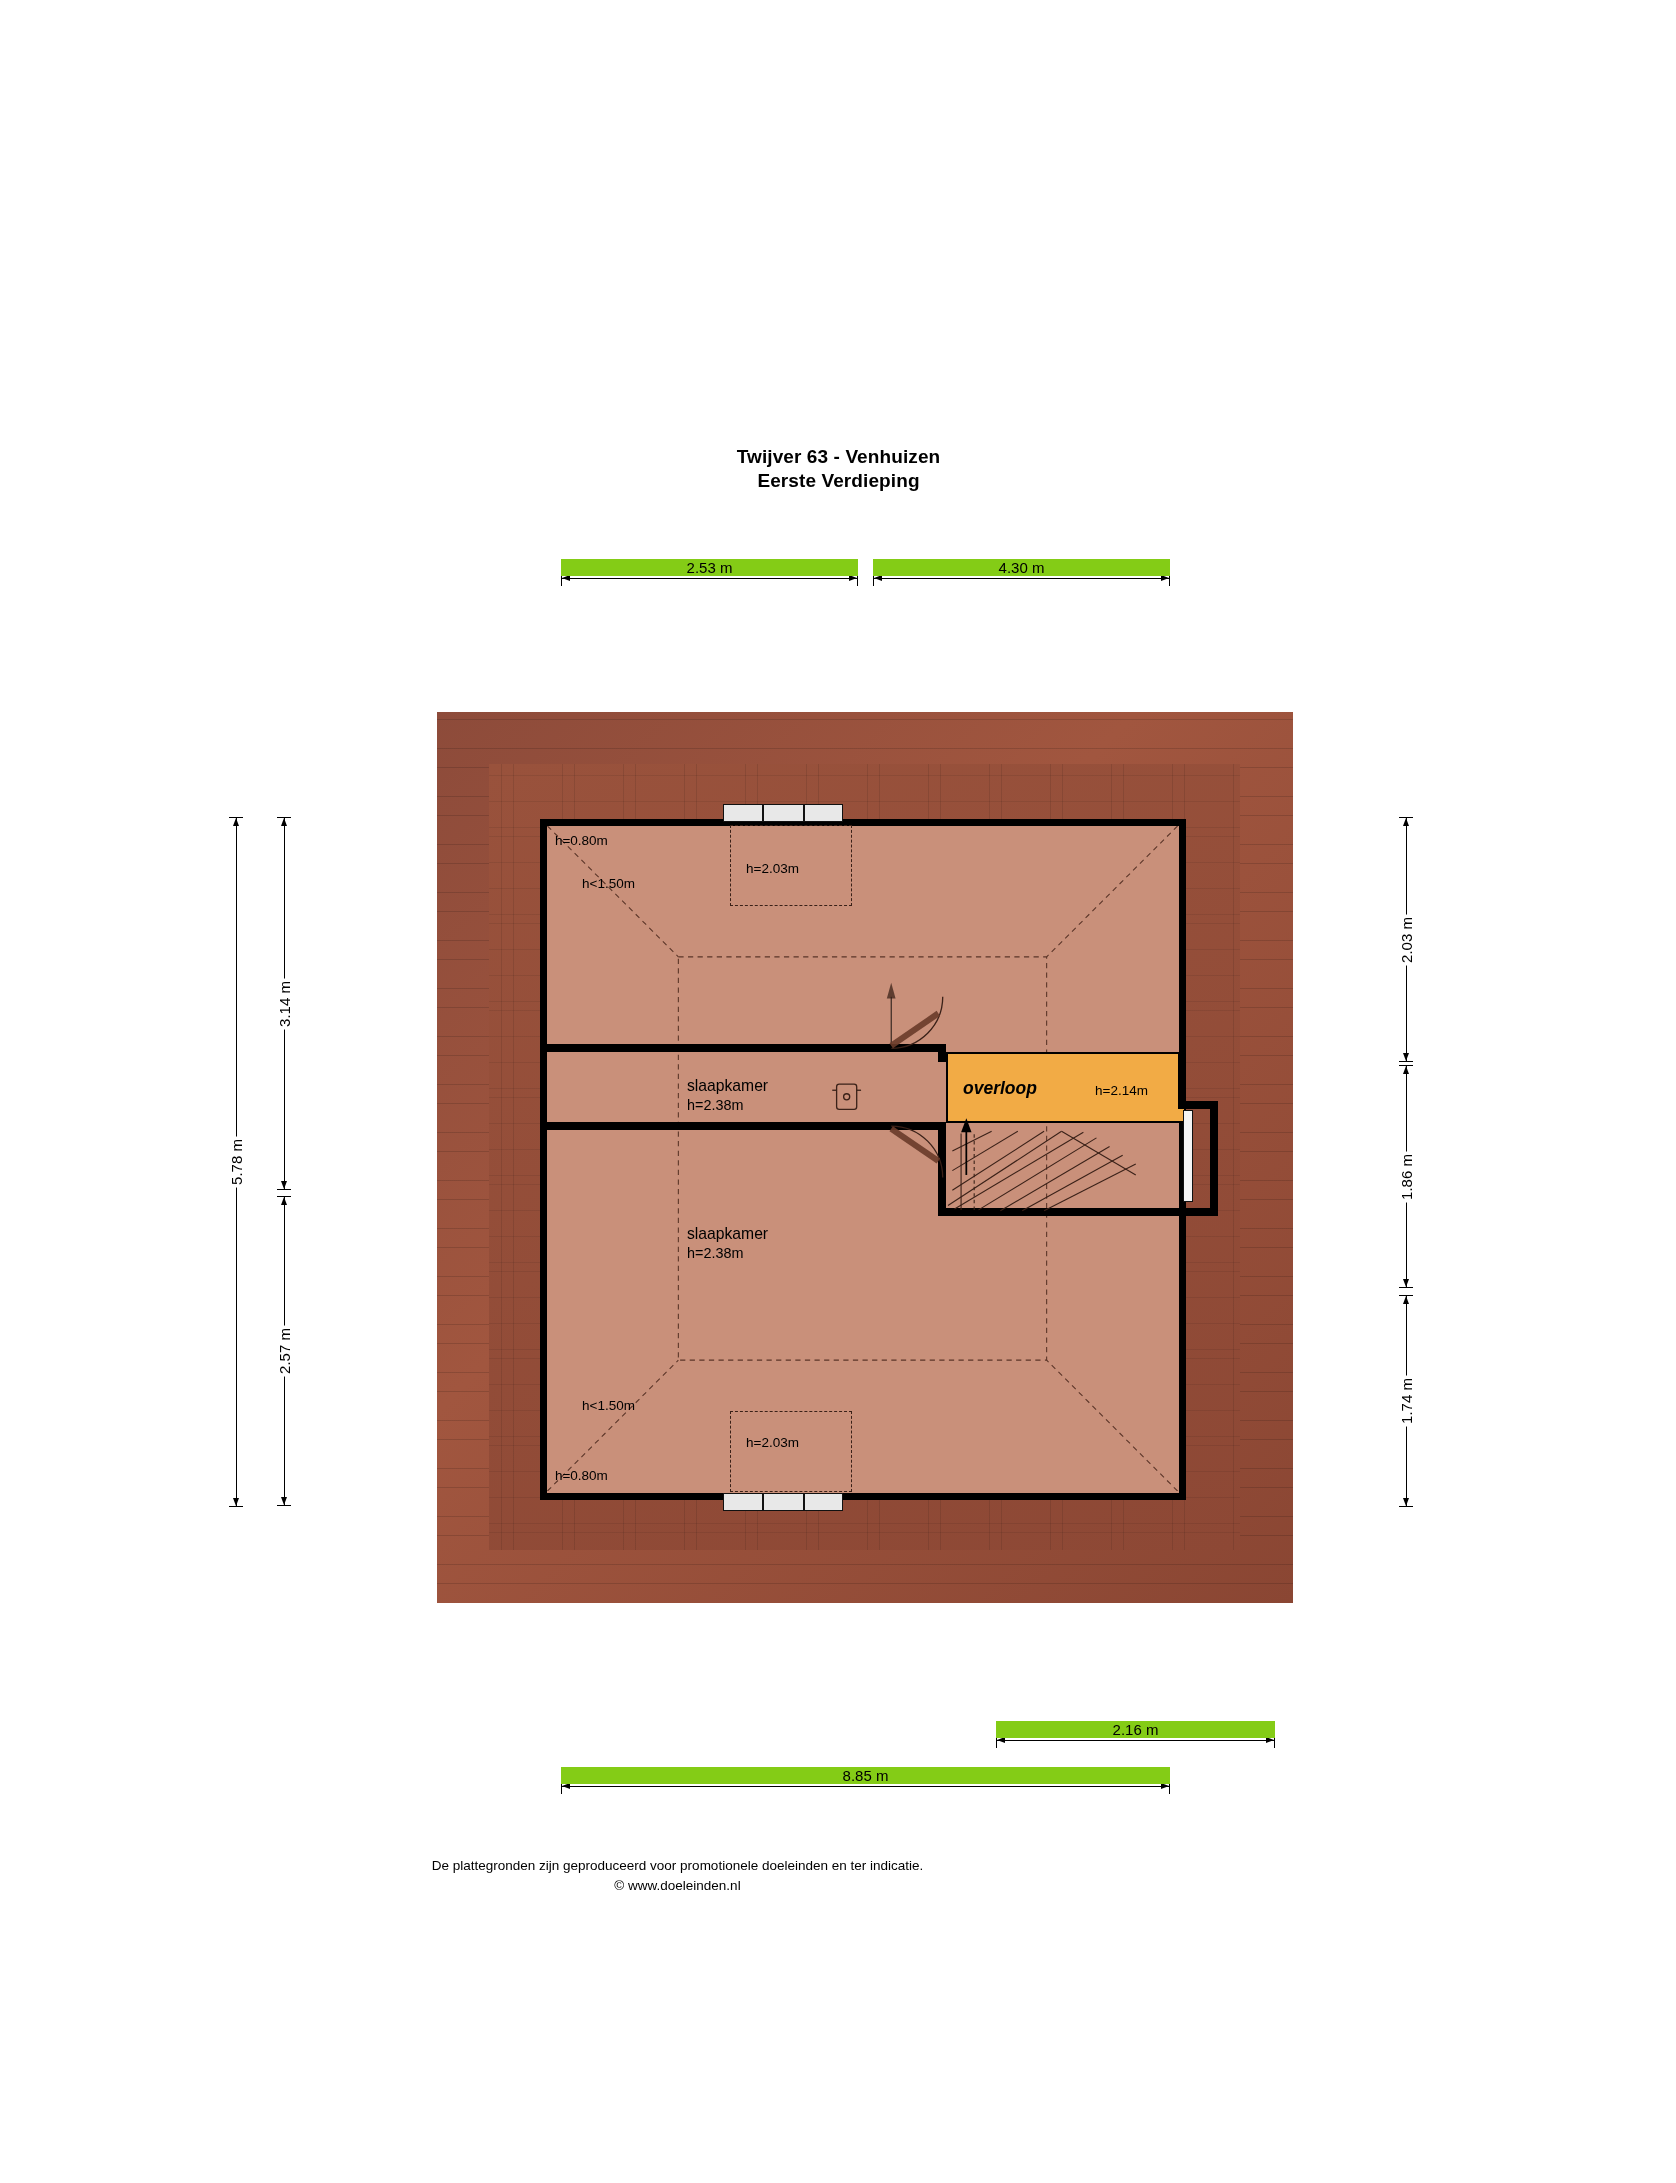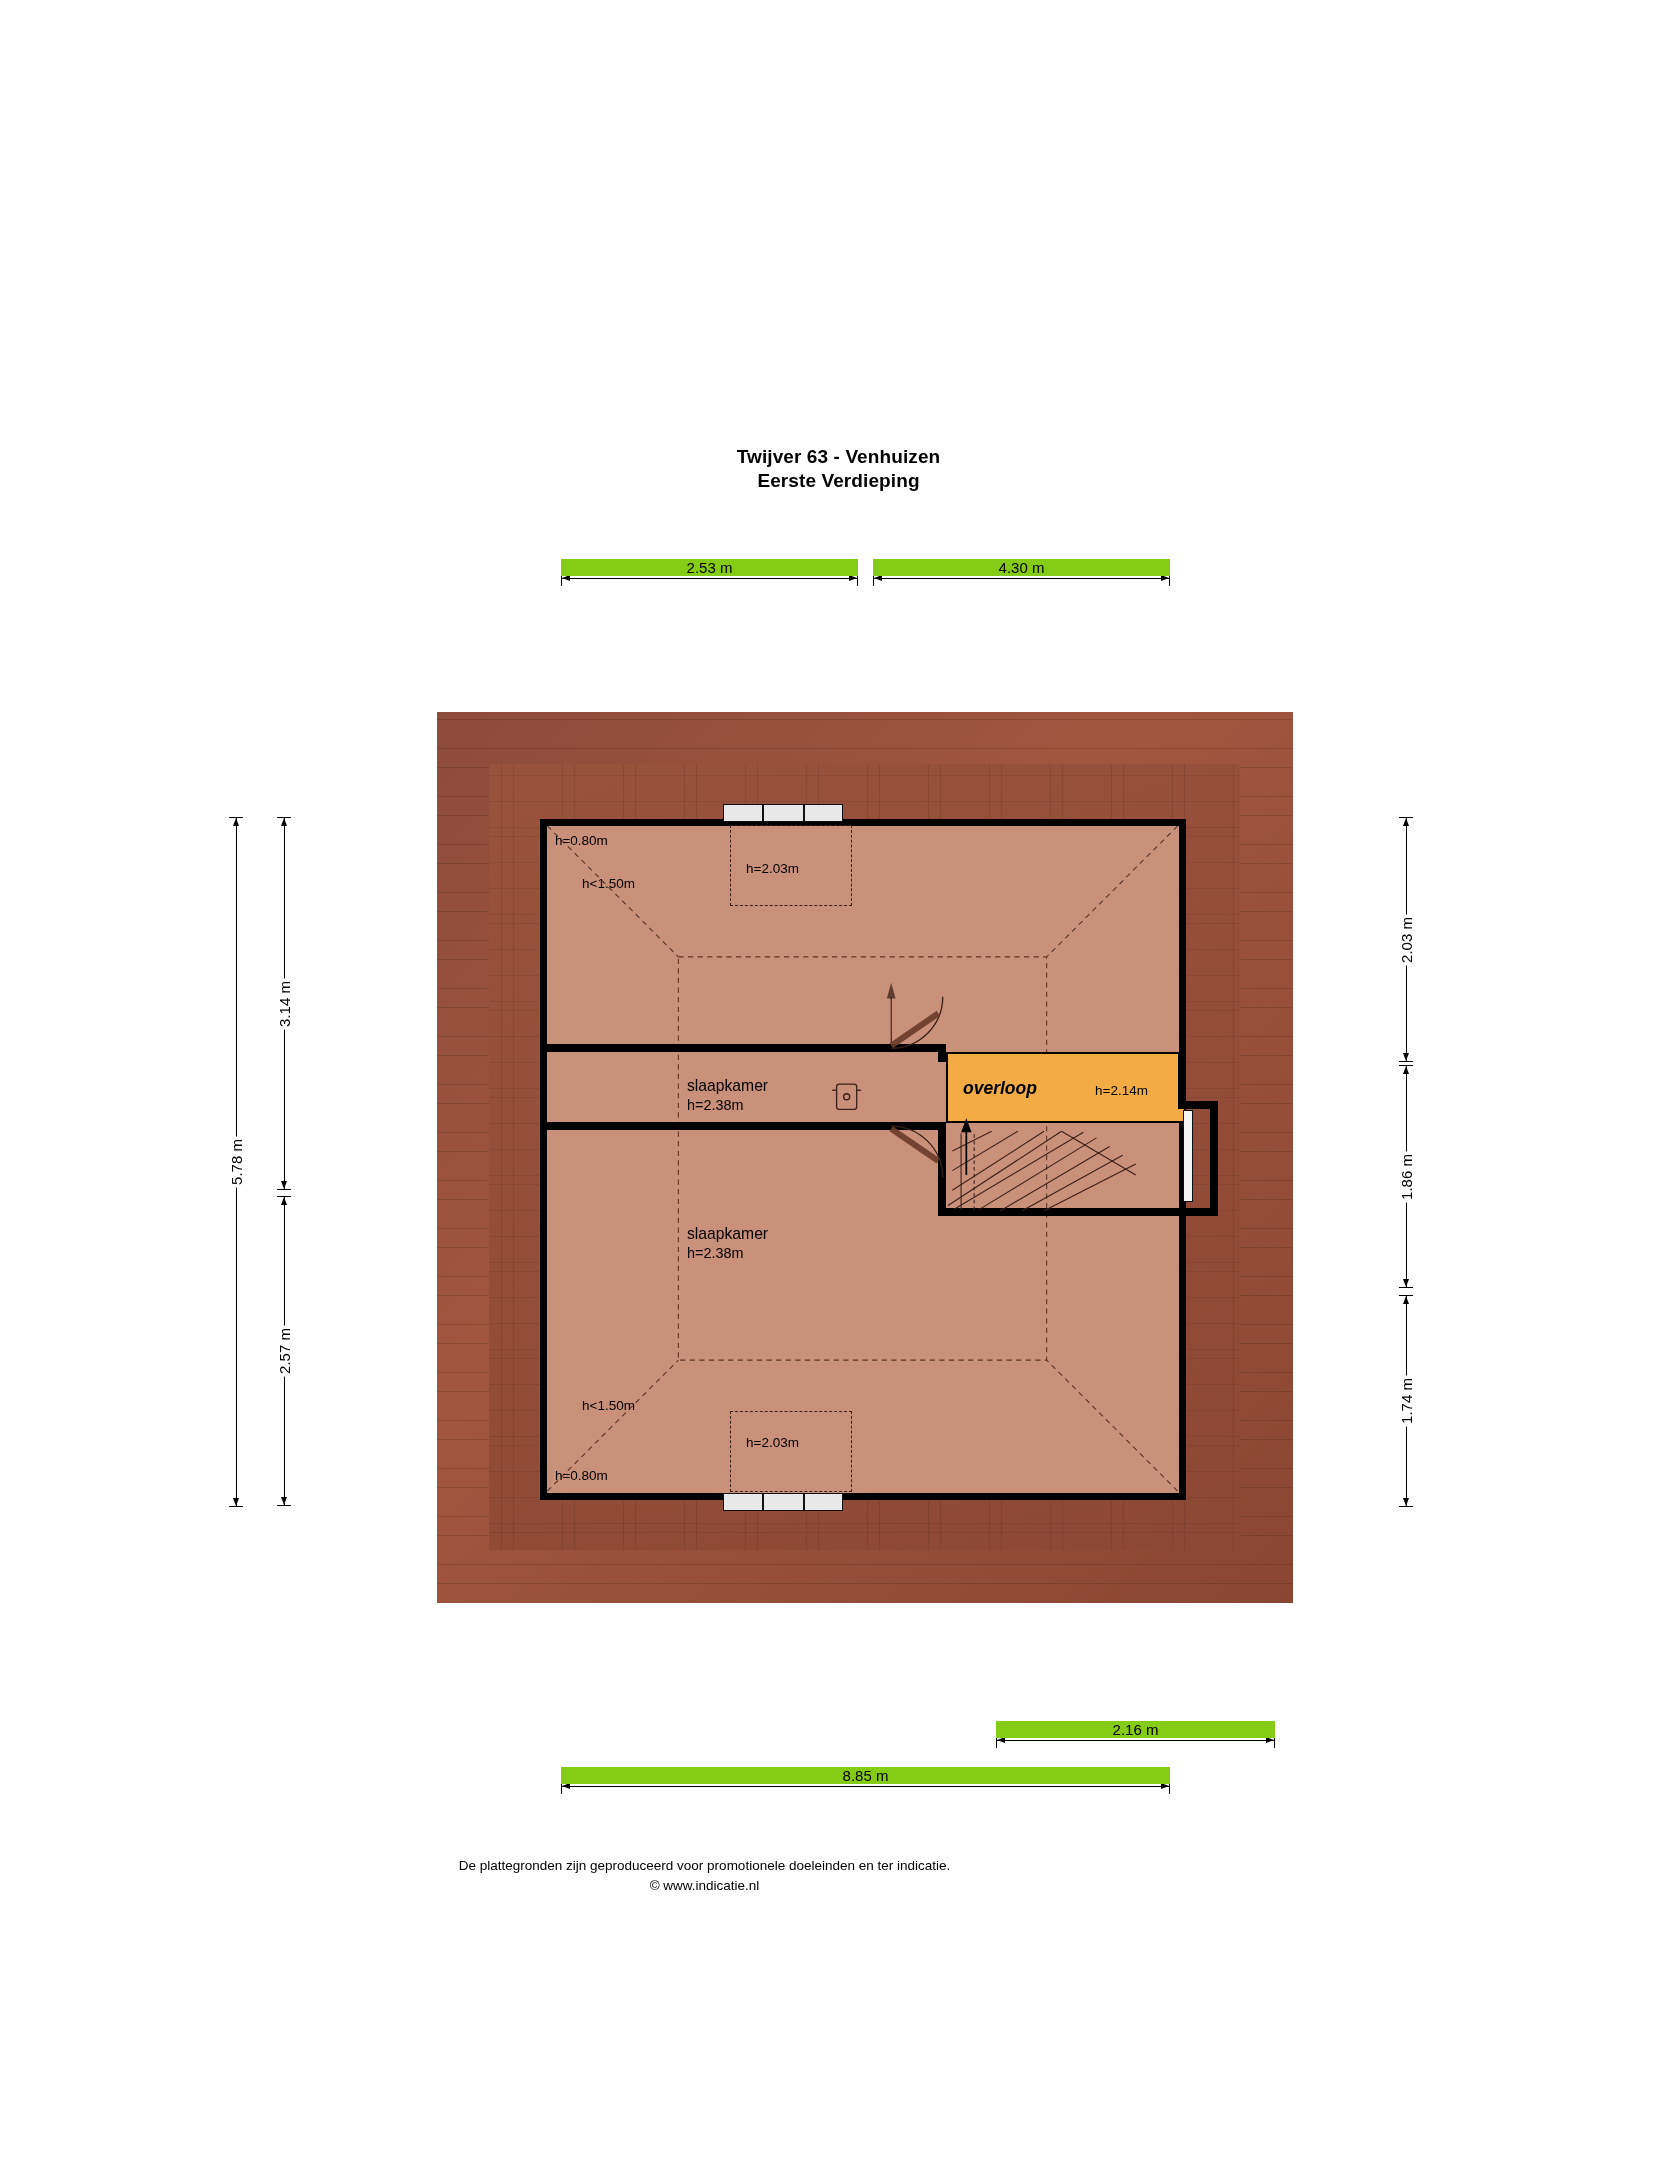--- a/index.html
+++ b/index.html
@@ -204,21 +204,20 @@
     background: #111;
   }
 
   
   #footer {
     position: absolute;
     left: 0;
     top: 1856px;
     width: 1355px;
     text-align: center;
-    padding-left: 27px;
   }
   #footer div {
     font-size: 13.5px;
     line-height: 1.5;
   }
 </style>
 </head>
 <body>
 
 <div id="title-block">
@@ -425,15 +424,15 @@
   <div class="bar"></div>
   <div class="tick-l"></div>
   <div class="tick-r"></div>
   <div class="arrow-l"></div>
   <div class="arrow-r"></div>
   <div class="label">8.85 m</div>
 </div>
 
 <div id="footer">
   <div>De plattegronden zijn geproduceerd voor promotionele doeleinden en ter indicatie.</div>
-  <div>© www.indicatie.nl</div>
+  <div>© www.doeleinden.nl</div>
 </div>
 
 
 </body></html>

